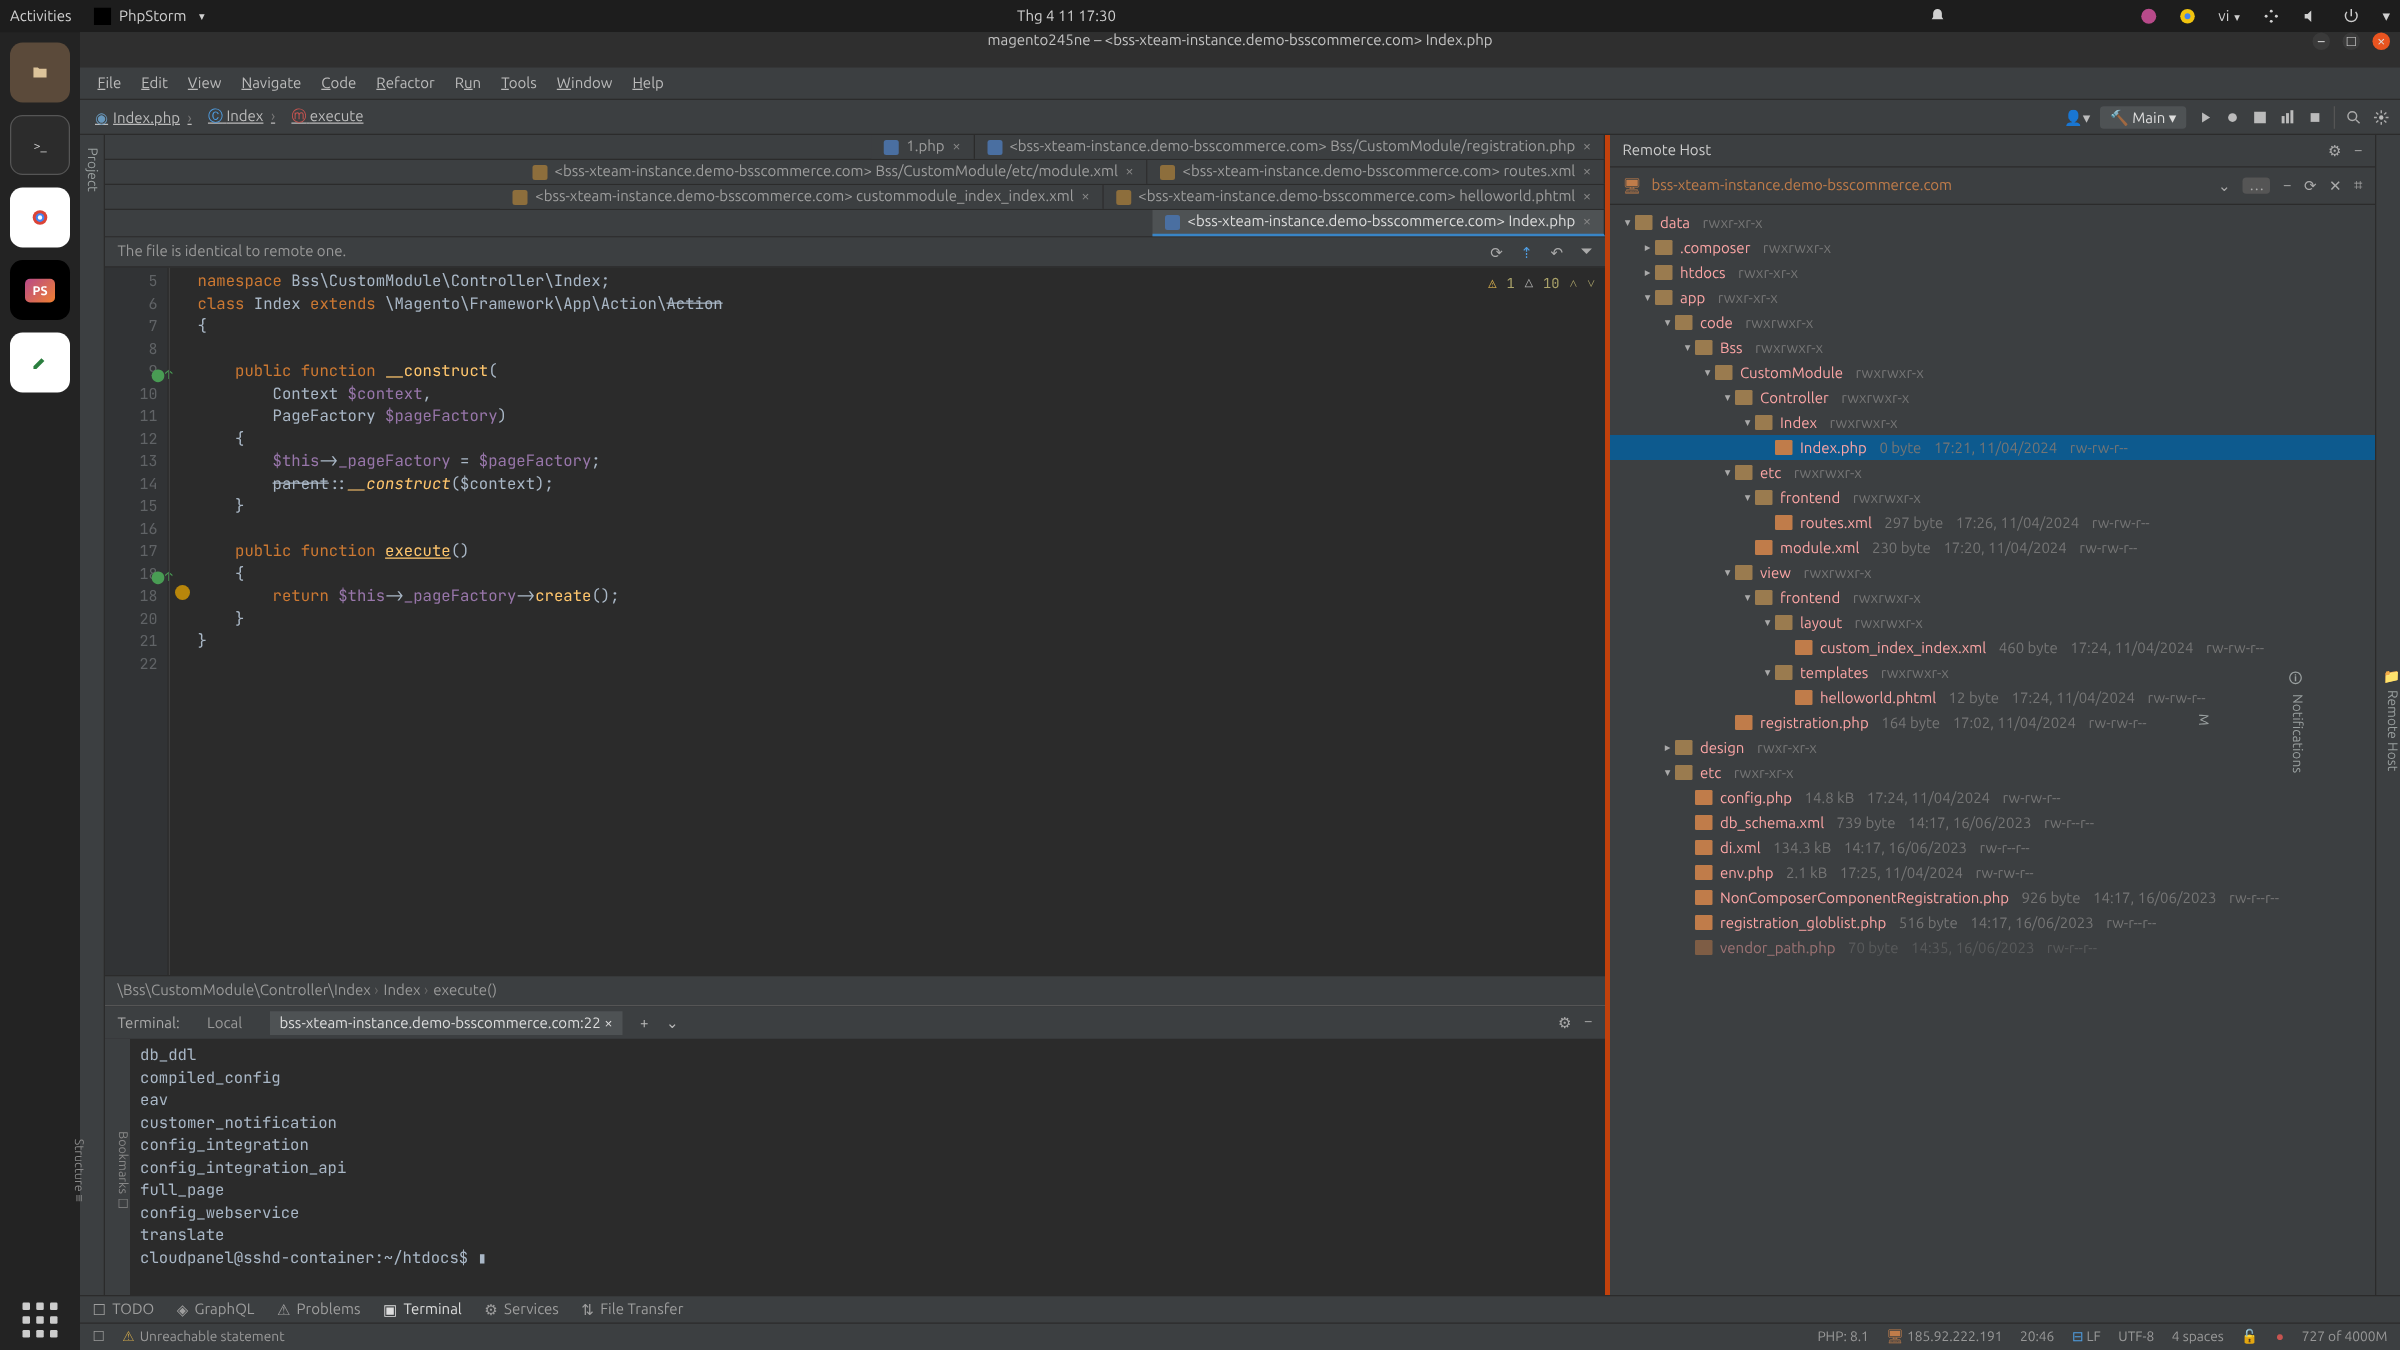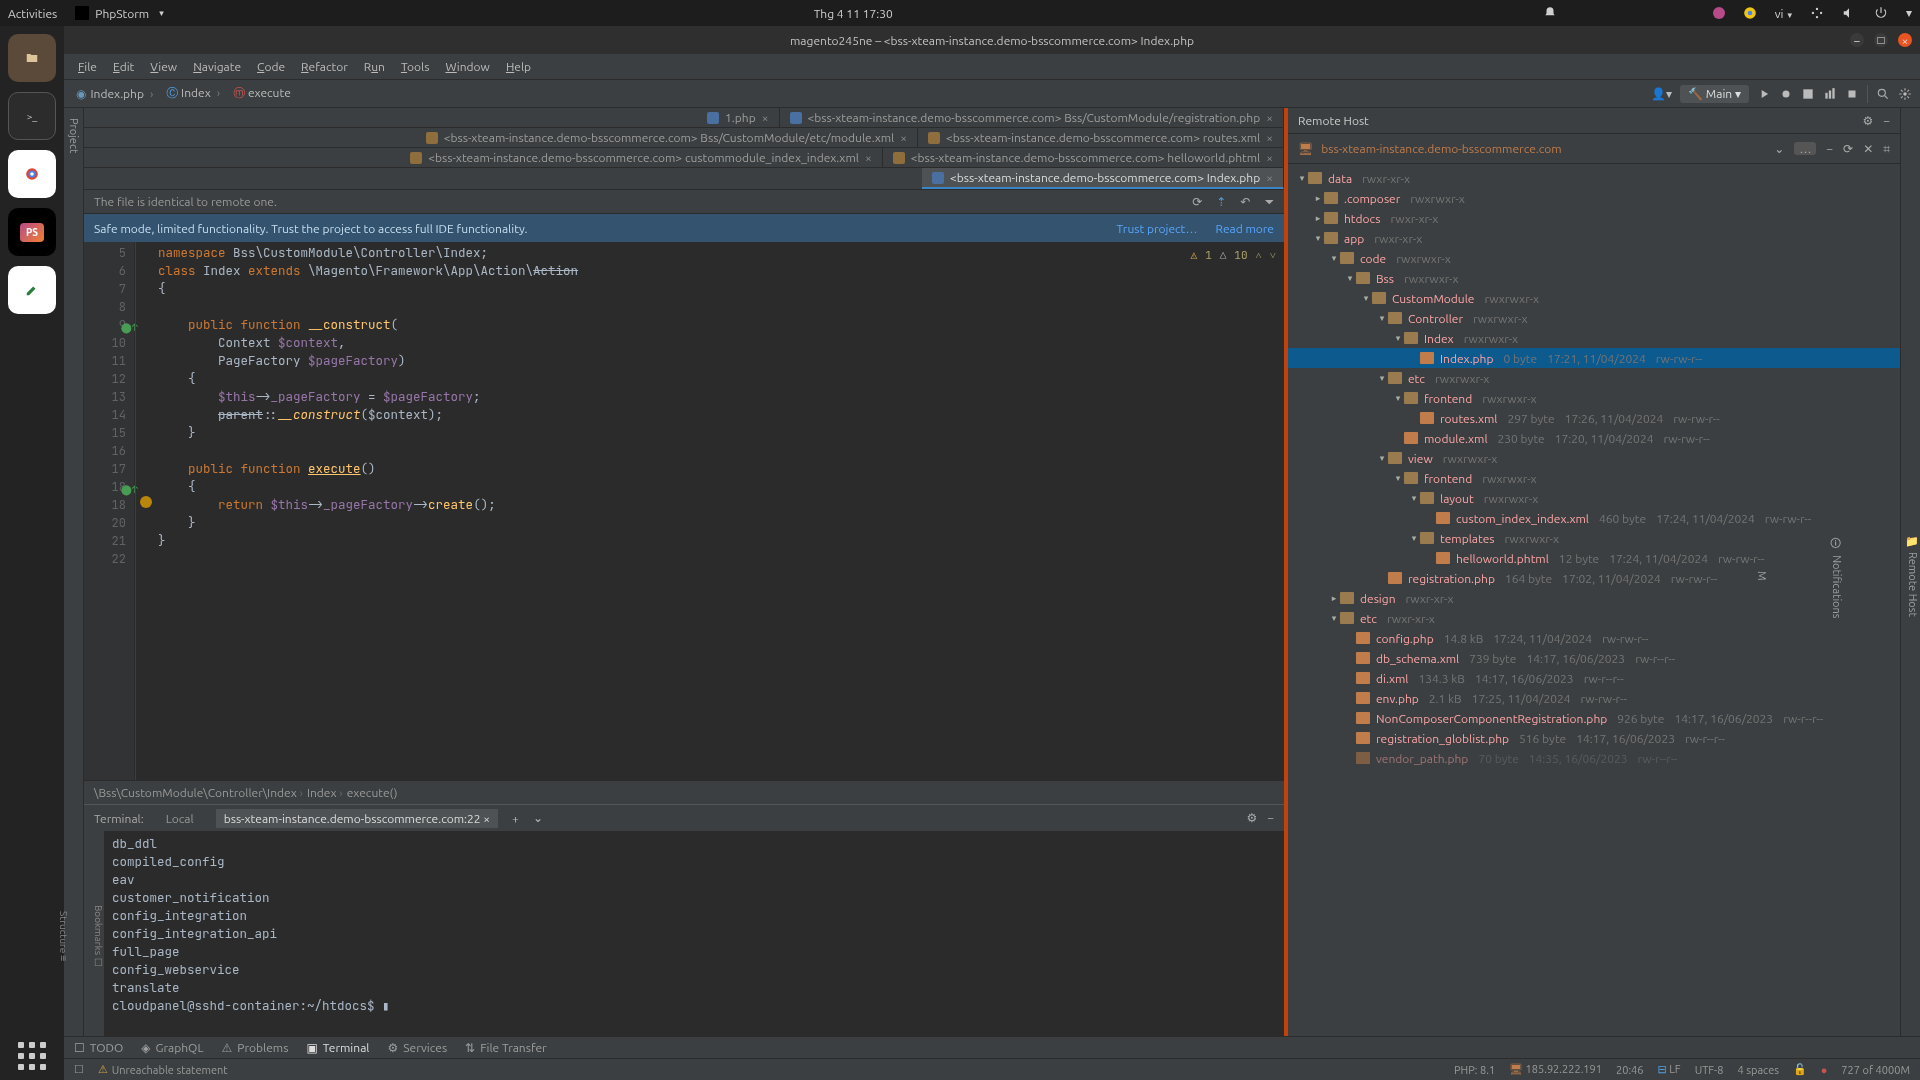--- a/index.html
+++ b/index.html
@@ -19,33 +19,33 @@
 .dock-term  { background:#2c2c2c; border:1px solid #555; }
 .dock-chrome{ background:#fff; }
 .dock-ps    { background:#000; }
 .dock-editor{ background:#fff; }
 .dock-apps  { position:absolute; bottom:10px; display:grid; grid-template-columns:repeat(3,6px); grid-gap:5px; }
 .dock-apps span{ width:6px; height:6px; background:#ccc; border-radius:1px; }
 
 
 .ide { position:absolute; left:64px; right:0; top:26px; bottom:0; display:flex; flex-direction:column; background:#3c3f41; }
 
-.titlebar { height:28px; background:#2f2f2f; display:flex; align-items:center; justify-content:center; position:relative; }
+.titlebar { height:28px; background:#2f2f2f; display:flex; align-items:flex-start; justify-content:center; position:relative; }
 .titlebar .title { color:#c4c4c4; }
 .titlebar .win-ctrl { position:absolute; right:8px; display:flex; gap:10px; }
 .titlebar .win-ctrl span { width:14px; height:14px; border-radius:50%; display:flex; align-items:center; justify-content:center; color:#ddd; }
 .win-min{ background:#3a3a3a; } .win-max{ background:#3a3a3a; } .win-close{ background:#e95420; }
 
 .menubar { height:26px; background:#3c3f41; display:flex; align-items:center; padding:0 8px; gap:4px; border-bottom:1px solid #2b2b2b; }
 .menubar span { padding:2px 6px; color:#bbb; }
 .menubar span u{ text-decoration:underline; }
 
 .nav-row { height:28px; background:#3c3f41; display:flex; align-items:center; border-bottom:1px solid #2b2b2b; }
 .nav-row .crumbs { display:flex; align-items:center; gap:0; padding-left:6px; }
-.nav-row .crumb { padding:2px 6px; color:#bbb; border-right:1px solid #00000000; position:relative; }
+.nav-row .crumb { padding:2px 6px; color:#bbb; border-right:1px solid #00000000; position:relative;text-decoration:underline; }
 .nav-row .crumb::after { content:'›'; color:#777; margin-left:6px; }
 .nav-row .crumb:last-child::after{ content:''; }
 .nav-row .crumb .ci { color:#6897bb; margin-right:4px; }
 .nav-row .right-tools { margin-left:auto; display:flex; align-items:center; gap:8px; padding-right:8px; }
 .nav-row .right-tools .chip { background:#4e5254; padding:2px 8px; border-radius:3px; color:#ddd; }
 .nav-row .right-tools svg{ width:14px; height:14px; }
 
 .body-row { flex:1; display:flex; min-height:0; }
 
 .tool-rail { width:20px; background:#3c3f41; border-right:1px solid #2b2b2b; writing-mode:vertical-rl; text-orientation:mixed; display:flex; align-items:center; justify-content:flex-start; padding-top:10px; color:#9aa0a0; font-size:11px; }
@@ -324,27 +324,20 @@
       <div class="file-msg">
         <span>The file is identical to remote one.</span>
         <div class="ico-tools">
           <span>⟳</span>
           <span style="color:#4f9ee3">⇡</span>
           <span>↶</span>
           <span>⏷</span>
         </div>
       </div>
 
-      <div class="safemode">
-        <span>Safe mode, limited functionality. Trust the project to access full IDE functionality.</span>
-        <div class="links">
-          <span>Trust project…</span>
-          <span>Read more</span>
-        </div>
-      </div>
 
       <div class="code-wrap">
         <div class="gutter" id="gutter">
             <div class="ln">5</div>
             <div class="ln">6</div>
             <div class="ln">7</div>
             <div class="ln">8</div>
             <div class="ln">9<span class="marker override">⬤↑</span></div>
             <div class="ln">10</div>
             <div class="ln">11</div>

